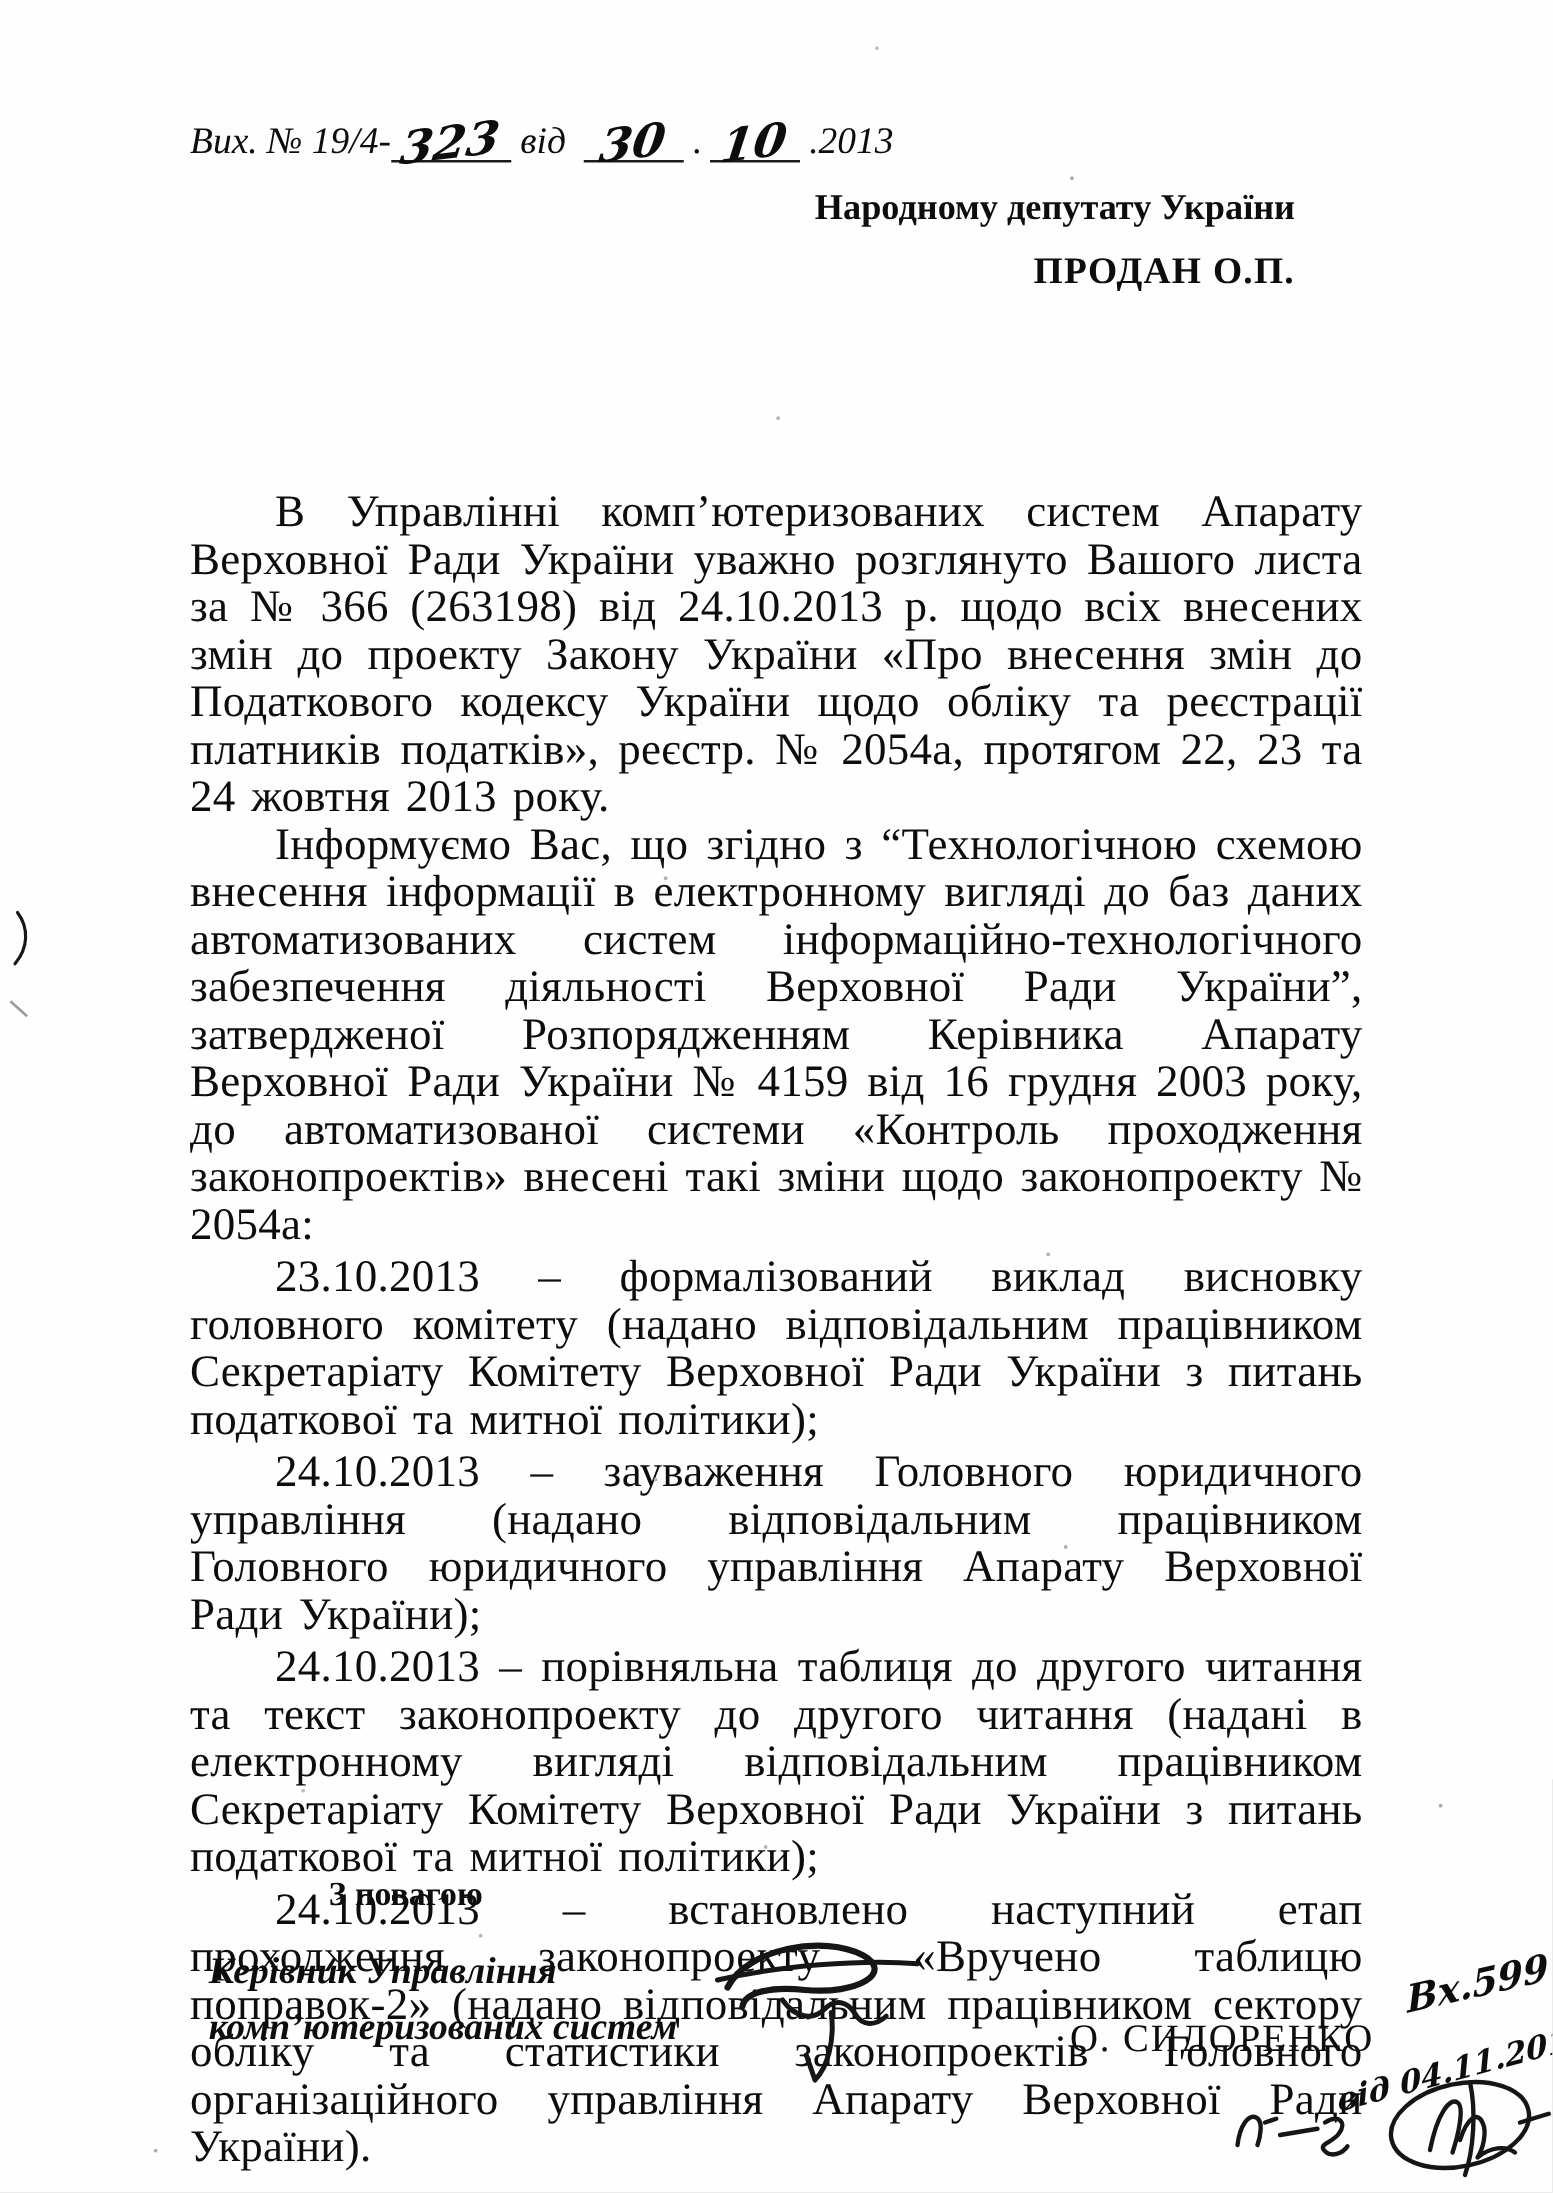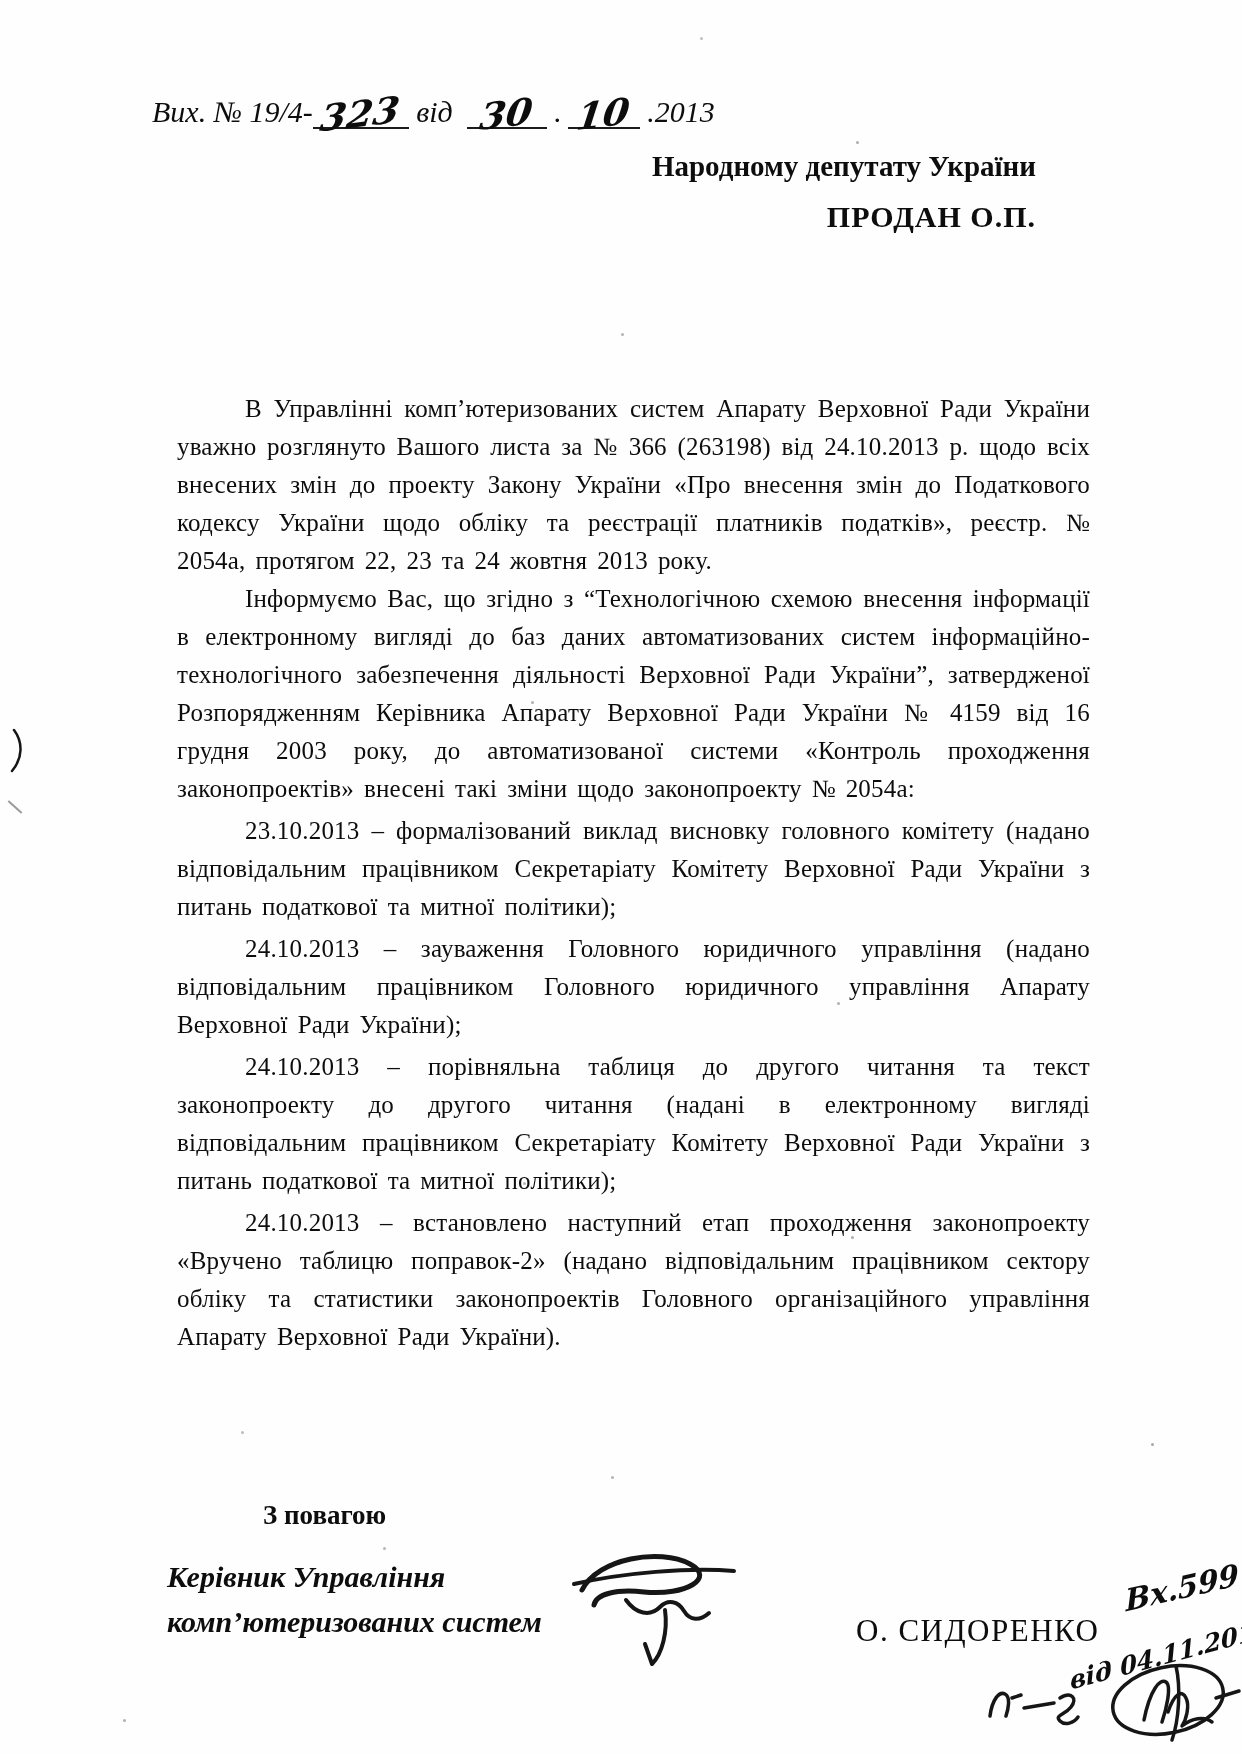--- a/index.html
+++ b/index.html
@@ -37,22 +37,22 @@
 
   
   .salutation {
     position:absolute; left:152px; top:301px; width:936px;
     text-align:center; font-weight:700; font-size:29px;
   }
 
   
   .body-text { position:absolute; left:152px; top:390px; width:938px; }
   .body-text p {
-    font-size:25px; line-height:38px; text-align:justify;
-    text-indent:68px; word-spacing:3.5px; letter-spacing:.2px;margin-left:25px;
+    font-size:36px; line-height:38px; text-align:justify;
+    text-indent:68px; word-spacing:3.5px; letter-spacing:.2px;
   }
   .body-text p.gap   { margin-top:4px; }
   .body-text p.final { margin-top:10px; }
 
   
   .regards {
     position:absolute; left:223px; top:1500px;
     font-weight:700; font-size:27px;margin-left:40px;
   }
   .signer-title {

